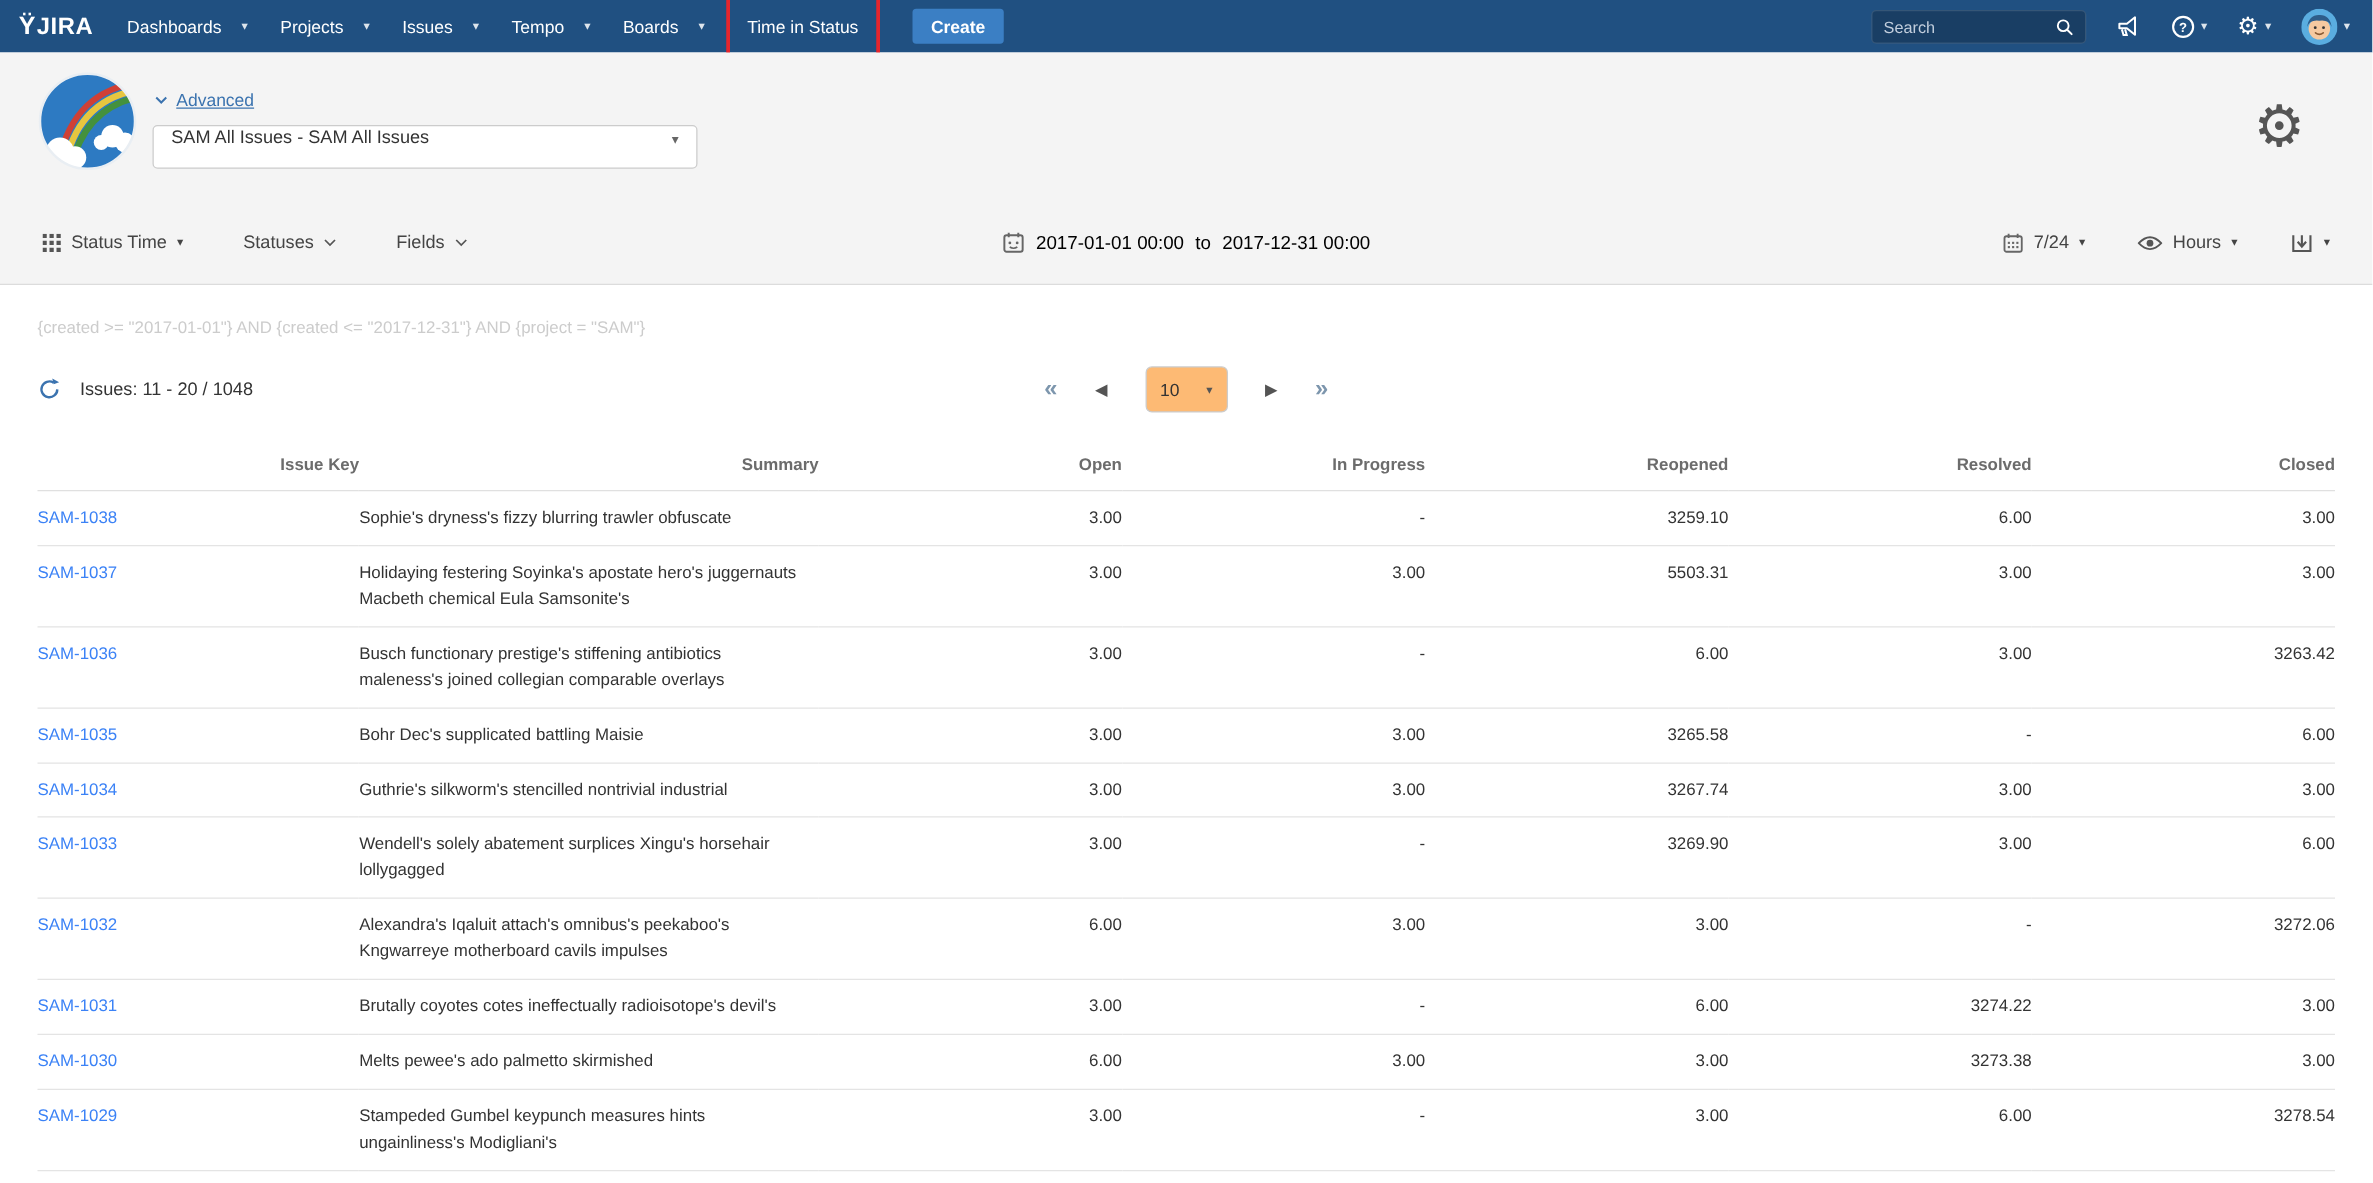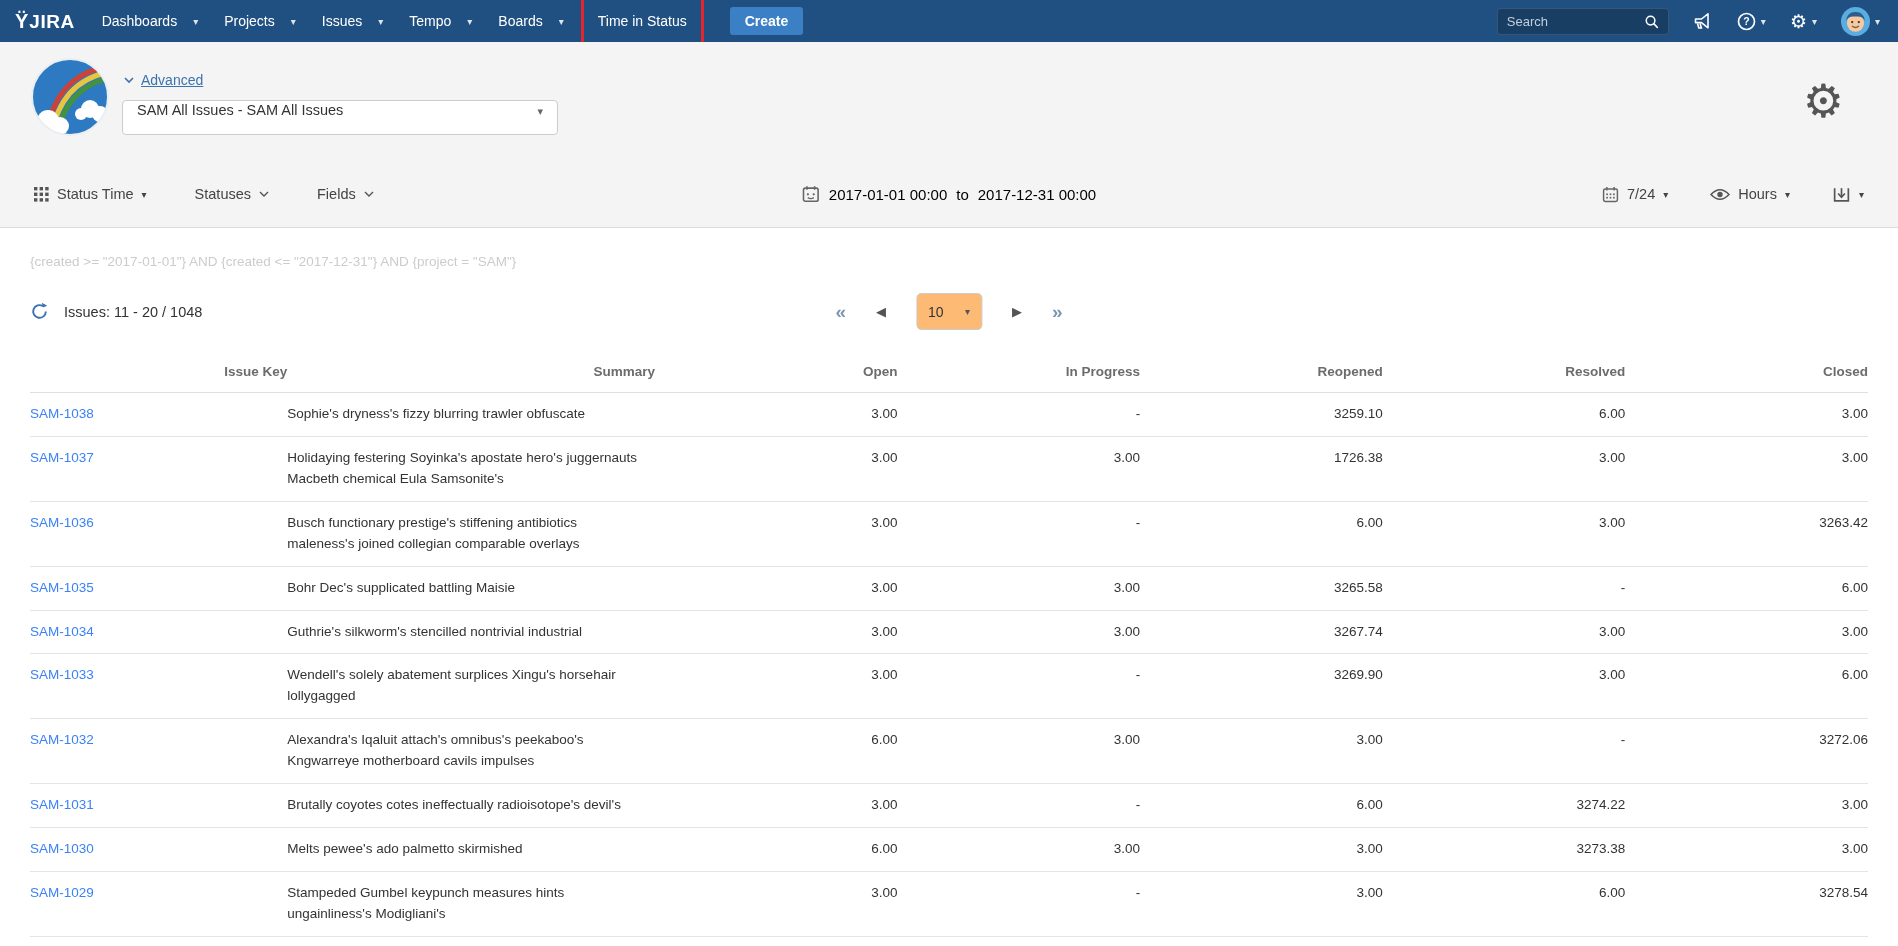--- a/index.html
+++ b/index.html
@@ -320,21 +320,21 @@
           <td class="col-num">-</td>
           <td class="col-num">3259.10</td>
           <td class="col-num">6.00</td>
           <td class="col-num">3.00</td>
         </tr>
         <tr>
           <td class="col-key"><a href="#">SAM-1037</a></td>
           <td class="col-summary">Holidaying festering Soyinka's apostate hero's juggernauts Macbeth chemical Eula Samsonite's</td>
           <td class="col-num">3.00</td>
           <td class="col-num">3.00</td>
-          <td class="col-num">1726.38</td>
+          <td class="col-num">5503.31</td>
           <td class="col-num">3.00</td>
           <td class="col-num">3.00</td>
         </tr>
         <tr>
           <td class="col-key"><a href="#">SAM-1036</a></td>
           <td class="col-summary">Busch functionary prestige's stiffening antibiotics maleness's joined collegian comparable overlays</td>
           <td class="col-num">3.00</td>
           <td class="col-num">-</td>
           <td class="col-num">6.00</td>
           <td class="col-num">3.00</td>

